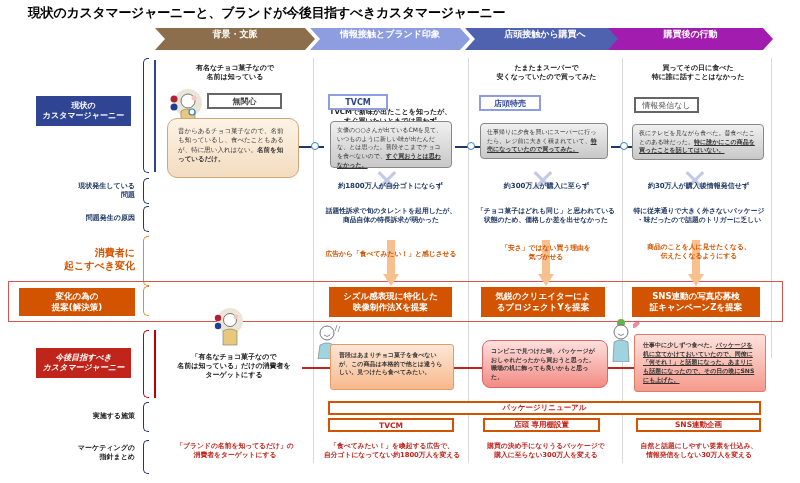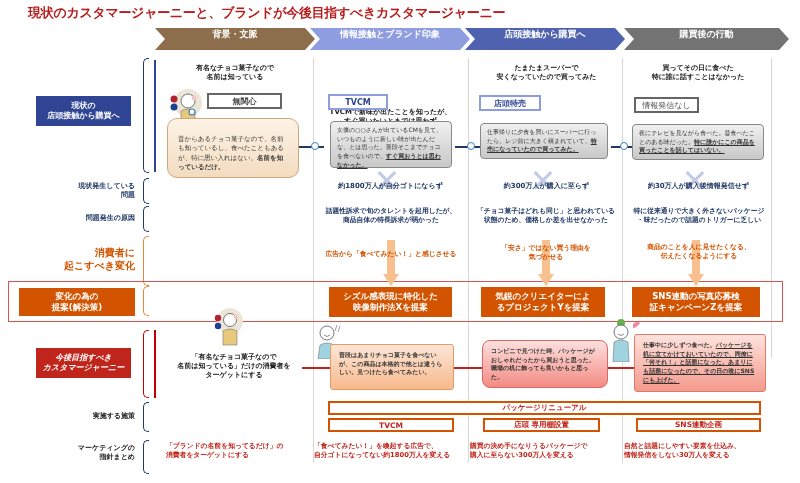--- a/index.html
+++ b/index.html
@@ -1,71 +1,71 @@
 <!DOCTYPE html>
 <html><head>
 <meta charset="utf-8">
 <style>
   * { box-sizing: border-box; margin: 0; padding: 0; }
   body { width: 800px; height: 483px; background: #ffffff; font-family: "DejaVu Sans", sans-serif; position: relative; overflow: hidden; color: #222; }
   .abs { position: absolute; }
-  .title { left: 28px; top: 4px; font-size: 13px; font-weight: bold; color: #b91c1c; letter-spacing: -0.3px; }
+  .title { left: 28px; top: 4px; font-size: 13px; font-weight: bold; color: #000000; letter-spacing: -0.3px; }
   
   .chev { top: 28px; height: 22px; color: #fff; font-size: 9px; font-weight: bold; display: flex; align-items: flex-start; justify-content: center; clip-path: polygon(0 0, calc(100% - 10px) 0, 100% 50%, calc(100% - 10px) 100%, 0 100%, 10px 50%); }
   .col-div { width: 1px; background: #d8d8d8; }
   .left-label { font-size: 7px; font-weight: bold; color: #1f3864; text-align: right; line-height: 1.25; }
   .bracket { border: 1.2px solid #1f3864; border-right: none; border-radius: 5px 0 0 5px; width: 6px; }
   .bracket-o { border-color: #e08a3c; }
   .bracket-r { border-color: #c00000; }
   .navy-box { background: #2f4593; color: #fff; font-size: 8px; font-weight: bold; text-align: center; line-height: 1.3; display: flex; align-items: center; justify-content: center; }
   .red-box { background: #c0251b; color: #fff; font-size: 8px; font-weight: bold; text-align: center; line-height: 1.3; display: flex; align-items: center; justify-content: center; }
   .orange-box { background: #d35400; color: #fff; font-size: 8.5px; font-weight: bold; text-align: center; line-height: 1.3; display: flex; align-items: center; justify-content: center; }
   .hdr-text { font-size: 7px; font-weight: bold; text-align: center; line-height: 1.3; color: #222; }
   .tag { background: #fff; border: 2px solid #8e9ce0; font-size: 8px; color: #2f4593; font-weight: bold; display: flex; align-items: center; justify-content: center; }
   .tag-gray { border-color: #666; color: #555; font-weight: normal; }
   .speech { background: linear-gradient(#f0f0f0, #c8c8c8); border: 1px solid #888; border-radius: 4px; font-size: 6px; line-height: 1.45; padding: 4px 6px; color: #333; }
-  .speech-beige { background: linear-gradient(#fdf3e6, #f3dcc0); border: 1px solid #d0a878; border-radius: 10px; font-size: 6.5px; line-height: 1.45; padding: 16px 10px; color: #333; }
+  .speech-beige { background: linear-gradient(#fdf3e6, #f3dcc0); border: 1px solid #d0a878; border-radius: 10px; font-size: 6.5px; line-height: 1.45; padding: 8px 10px; color: #333; }
   .speech-orange { background: linear-gradient(#fde6d6, #f7b98d); border: 1px solid #e49b66; border-radius: 3px; font-size: 6px; line-height: 1.45; padding: 6px 8px; color: #333; font-weight: bold; }
   .speech-red { background: linear-gradient(#fde0de, #f38b84); border: 1px solid #d66; border-radius: 8px; font-size: 6px; line-height: 1.45; padding: 6px 8px; color: #333; font-weight: bold; }
   .ul { text-decoration: underline; font-weight: bold; }
   .problem { font-size: 7px; font-weight: bold; color: #1f3864; text-align: center; }
   .cause { font-size: 6.8px; font-weight: bold; color: #1f3864; text-align: center; line-height: 1.35; }
   .change { font-size: 6.8px; font-weight: bold; color: #d35400; text-align: center; line-height: 1.35; }
-  .summary { font-size: 6.8px; font-weight: bold; color: #c0251b; line-height: 1.35; }
+  .summary { font-size: 6.8px; font-weight: bold; color: #c0251b; text-align: center; line-height: 1.35; }
   .xmark { font-size: 32px; color: #a9b4dc; opacity: 0.7; font-weight: bold; text-align: center; line-height: 1; }
   .measure { border: 2px solid #d35400; background: #fff; font-size: 7.5px; color: #c0251b; font-weight: bold; display: flex; align-items: center; justify-content: center; }
   .dot { width: 8px; height: 8px; border-radius: 50%; background: #fff; border: 1.5px solid #3a7fc0; }
   .arrowline { height: 1.5px; background: #1f3864; }
   .redline { height: 1.5px; background: #c0251b; }
 </style>
 </head>
 <body>
 
 <div class="abs title">現状のカスタマージャーニーと、ブランドが今後目指すべきカスタマージャーニー</div>
 
 <div class="abs chev" style="left:155px;width:160px;background:#8c6e4c;">
     <span>背景・文脈</span>
   </div>
 <div class="abs chev" style="left:310px;width:160px;background:#8e9ce0;">
     <span>情報接触とブランド印象</span>
   </div>
 <div class="abs chev" style="left:465px;width:160px;background:#4f62b0;">
     <span>店頭接触から購買へ</span>
   </div>
-<div class="abs chev" style="left:624px;width:165px;background:#737373;">
+<div class="abs chev" style="left:608px;width:165px;background:#a21caf;">
     <span>購買後の行動</span>
   </div>
 
 <div class="abs col-div" style="left:313px;top:58px;height:405px;"></div>
 <div class="abs col-div" style="left:468px;top:58px;height:405px;"></div>
 <div class="abs col-div" style="left:622px;top:58px;height:405px;"></div>
 <div class="abs col-div" style="left:771px;top:58px;height:300px;"></div>
 
 <div class="abs navy-box" style="left:36px;top:96px;width:95px;height:30px;white-space:pre-line;">現状の
-店頭接触から購買へ</div>
+カスタマージャーニー</div>
 <div class="abs bracket" style="left:143px;top:58px;height:115px;"></div>
 <div class="abs" style="left:154px;top:60px;width:2px;height:112px;background:#2f4593;"></div>
 
 <div class="abs left-label" style="left:60px;top:182px;width:75px;white-space:pre-line;">現状発生している
 問題</div>
 <div class="abs bracket" style="left:143px;top:178px;height:26px;"></div>
 <div class="abs left-label" style="left:40px;top:214px;width:95px;">問題発生の原因</div>
 <div class="abs bracket" style="left:143px;top:206px;height:26px;"></div>
 <div class="abs left-label" style="left:40px;top:247px;width:95px;font-size:10px;color:#d35400;white-space:pre-line;">消費者に
 起こすべき変化</div>

